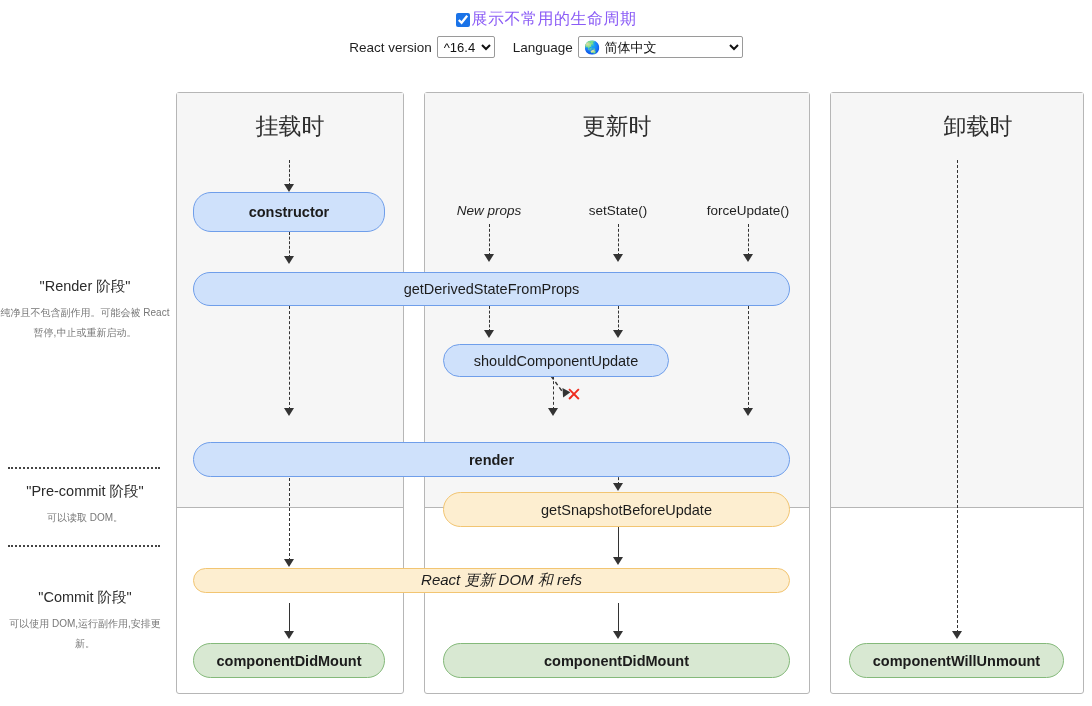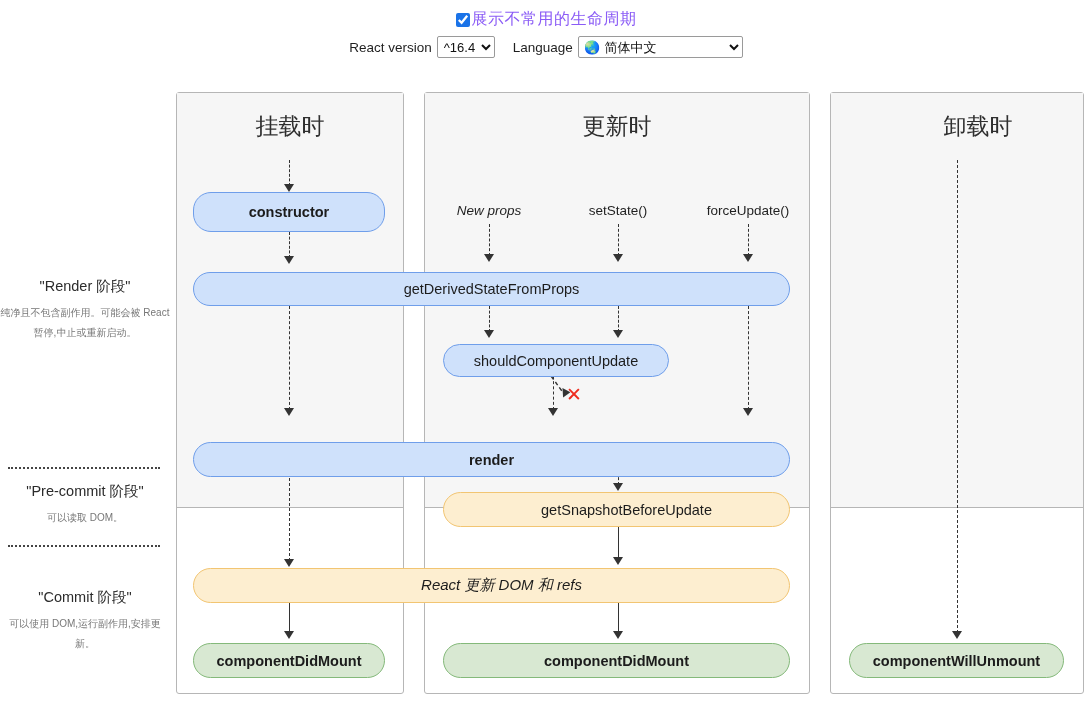--- a/index.html
+++ b/index.html
@@ -212,19 +212,19 @@
 <div class="node blue bold" style="left:193px;top:192px;width:192px;height:40px;">constructor</div>
 
 <div class="node blue" style="left:193px;top:272px;width:597px;height:34px;">getDerivedStateFromProps</div>
 
 <div class="node blue" style="left:443px;top:344px;width:226px;height:33px;">shouldComponentUpdate</div>
 
 <div class="node blue bold" style="left:193px;top:442px;width:597px;height:35px;">render</div>
 
 <div class="node orange" style="left:443px;top:492px;width:347px;height:35px;">getSnapshotBeforeUpdate</div>
 
-<div class="node orange italic" style="left:193px;top:568px;width:597px;height:35px;">React 更新 DOM 和 refs</div>
+<div class="node orange italic" style="left:193px;top:568px;width:597px;height:25px;">React 更新 DOM 和 refs</div>
 
 <div class="node green bold" style="left:193px;top:643px;width:192px;height:35px;">componentDidMount</div>
 
 <div class="node green bold" style="left:443px;top:643px;width:347px;height:35px;">componentDidMount</div>
 
 <div class="node green bold" style="left:849px;top:643px;width:215px;height:35px;">componentWillUnmount</div>
 
 </body></html>

